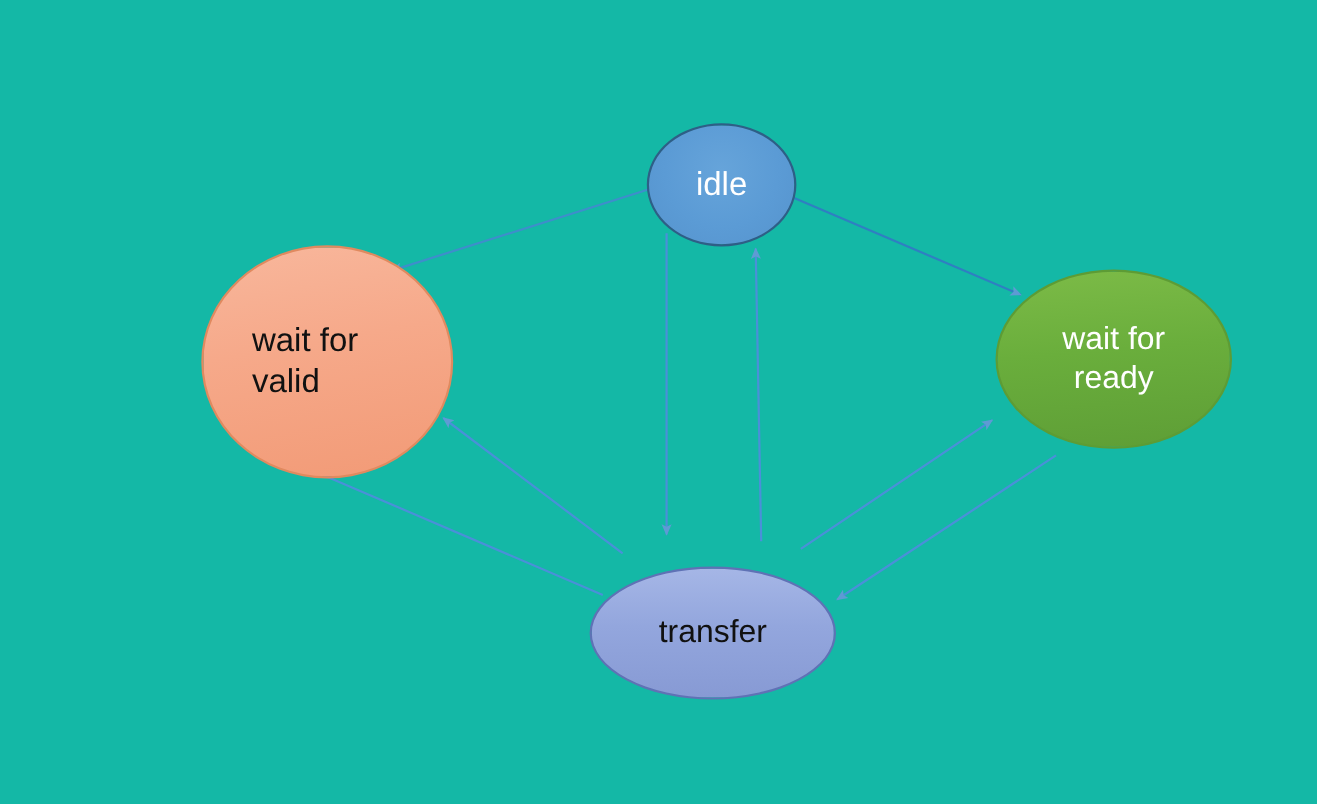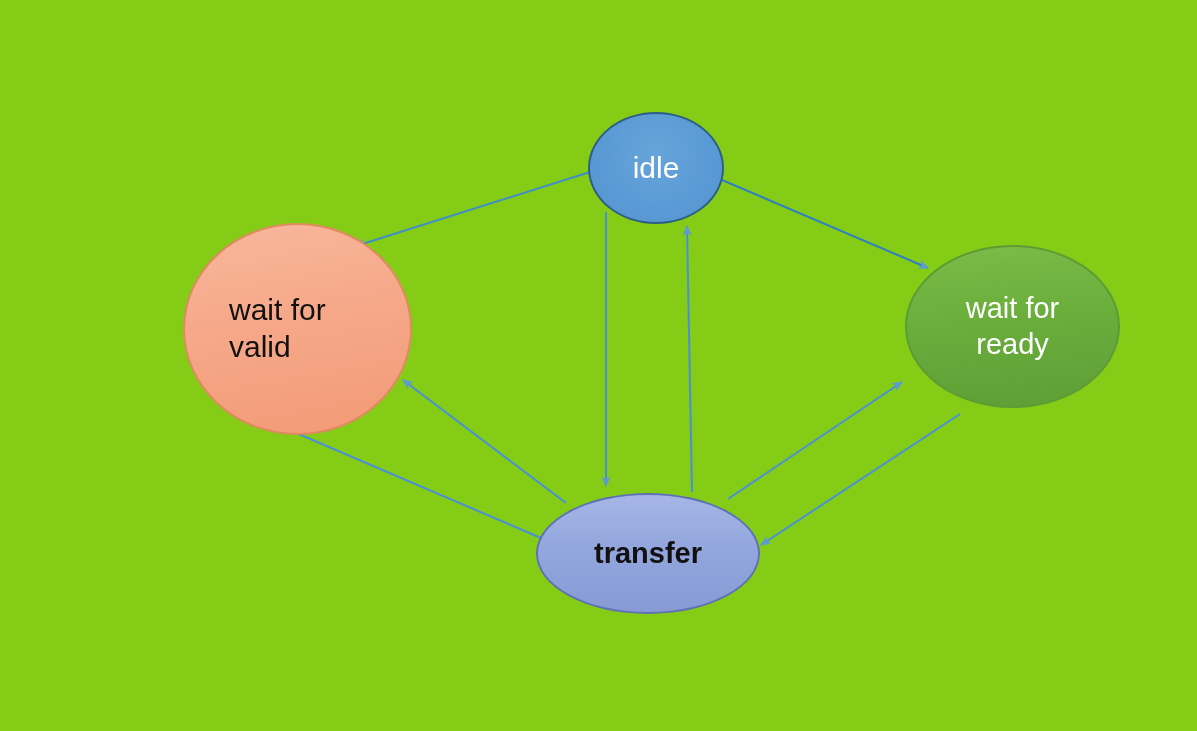--- a/index.html
+++ b/index.html
@@ -10,21 +10,21 @@
   body {
     width: 1197px;
     height: 731px;
     overflow: hidden;
     font-family: "Liberation Sans", sans-serif;
   }
   #canvas {
     position: relative;
     width: 1197px;
     height: 731px;
-    background: #84cc16;
+    background: #14b8a6;
   }
   #edge-layer {
     position: absolute;
     left: 0;
     top: 0;
     width: 1197px;
     height: 731px;
   }
   .node {
     position: absolute;
@@ -86,27 +86,26 @@
   }
   #node-wait-ready .node-label {
     color: #ffffff;
     font-size: 29px;
     text-align: center;
   }
 
   
   #node-transfer {
     left: 536px;
-    top: 493px;
+    top: 515px;
     width: 224px;
     height: 121px;
     background: linear-gradient(180deg, #a5b6e6 0%, #93a6dd 45%, #879ad4 100%);
     border: 2px solid #5f72b5;
     justify-content: center;
-    font-weight: bold;
   }
   #node-transfer .node-label {
     color: #111111;
     font-size: 29px;
     text-align: center;
   }
 </style>
 </head>
 <body>
 

